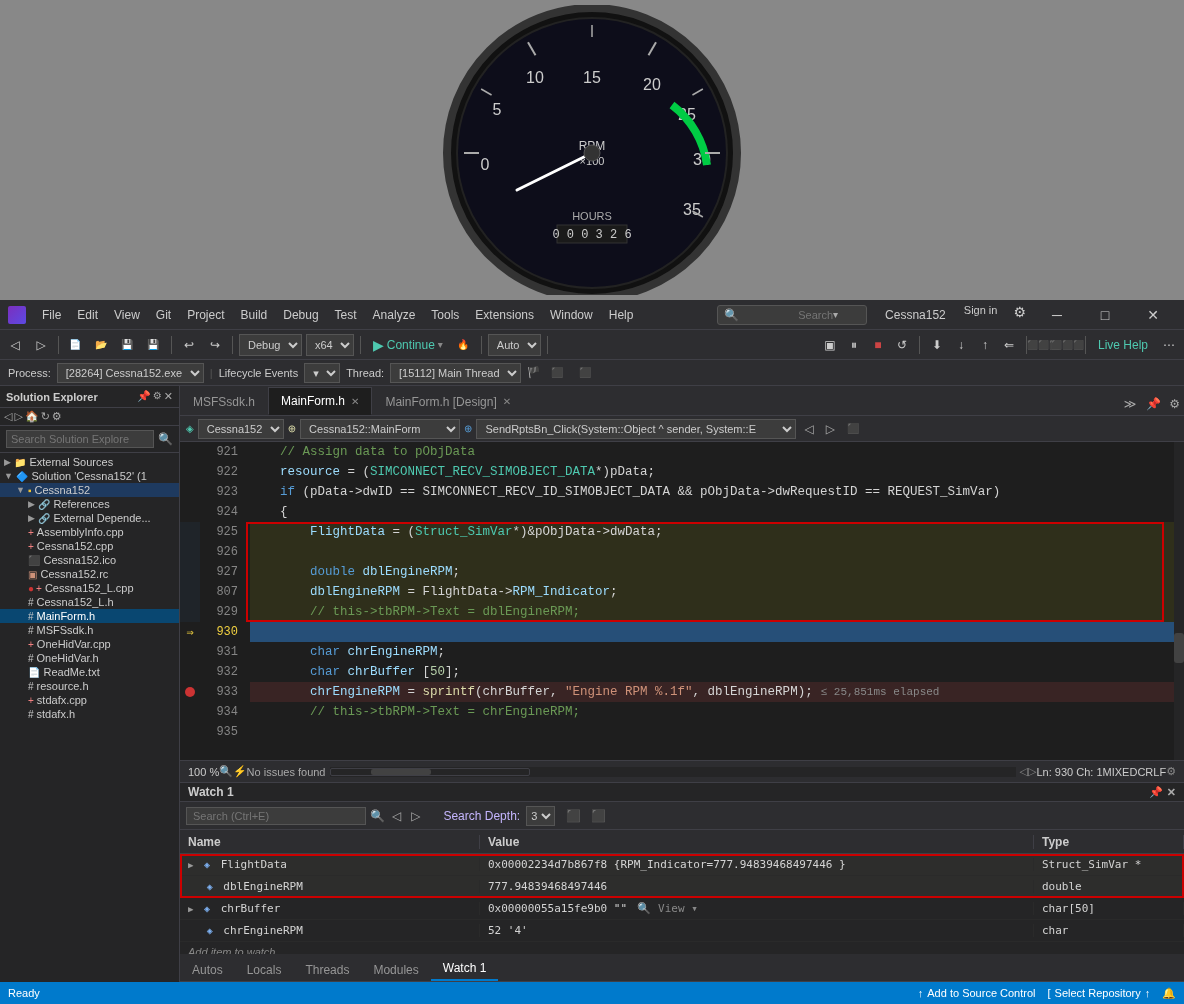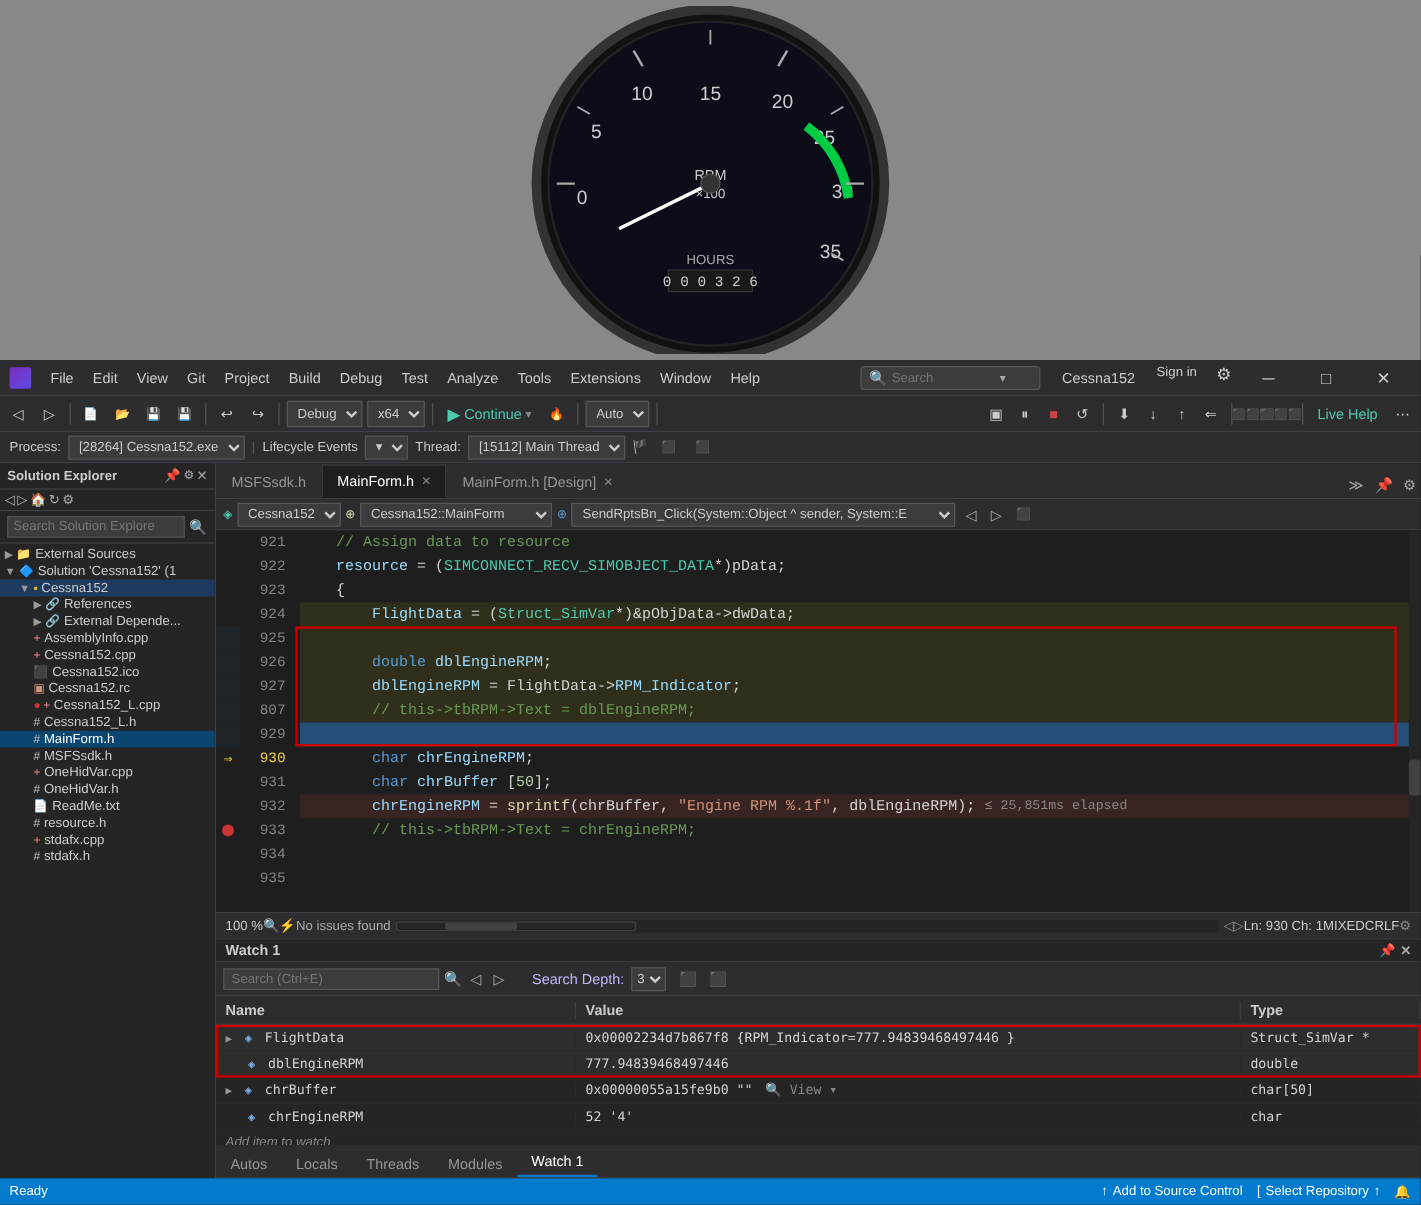--- a/index.html
+++ b/index.html
@@ -53,20 +53,21 @@
       margin: 0 8px;
       width: 150px;
     }
     .title-search input {
       background: transparent;
       border: none;
       color: #ccc;
       font-size: 11px;
       width: 110px;
       outline: none;
+      text-align: right;
     }
     .title-actions {
       display: flex;
       gap: 2px;
       margin-left: auto;
     }
     .title-btn {
       width: 46px;
       height: 30px;
       display: flex;
@@ -776,26 +777,30 @@
             <div class="line-num">932</div>
             <div class="line-num">933</div>
             <div class="line-num">934</div>
             <div class="line-num">935</div>
           </div>
 
           <div class="code-content" style="position:relative;">
 
             <div style="position:absolute;border:2px solid #cc0000;left:0;top:80px;right:20px;height:100px;pointer-events:none;z-index:10;"></div>
 
-            <div class="code-line"><span class="comment">    // Assign data to resource</span></div>
+            <div class="code-line"><span class="comment">    // Assign data to pObjData</span></div>
             <div class="code-line">
               <span class="var">    resource</span>
               <span class="punc"> = (</span>
               <span class="type">SIMCONNECT_RECV_SIMOBJECT_DATA</span>
               <span class="punc">*)pData;</span>
+            </div>
+            <div class="code-line">
+              <span class="kw">    if </span>
+              <span class="punc">(pData-&gt;dwID == SIMCONNECT_RECV_ID_SIMOBJECT_DATA &amp;&amp; pObjData-&gt;dwRequestID == REQUEST_SimVar)</span>
             </div>
             <div class="code-line"><span class="punc">    {</span></div>
             <div class="code-line highlighted">
               <span class="var">        FlightData</span>
               <span class="punc"> = (</span>
               <span class="type">Struct_SimVar</span>
               <span class="punc">*)&amp;pObjData-&gt;dwData;</span>
             </div>
             <div class="code-line highlighted"></div>
             <div class="code-line highlighted">

